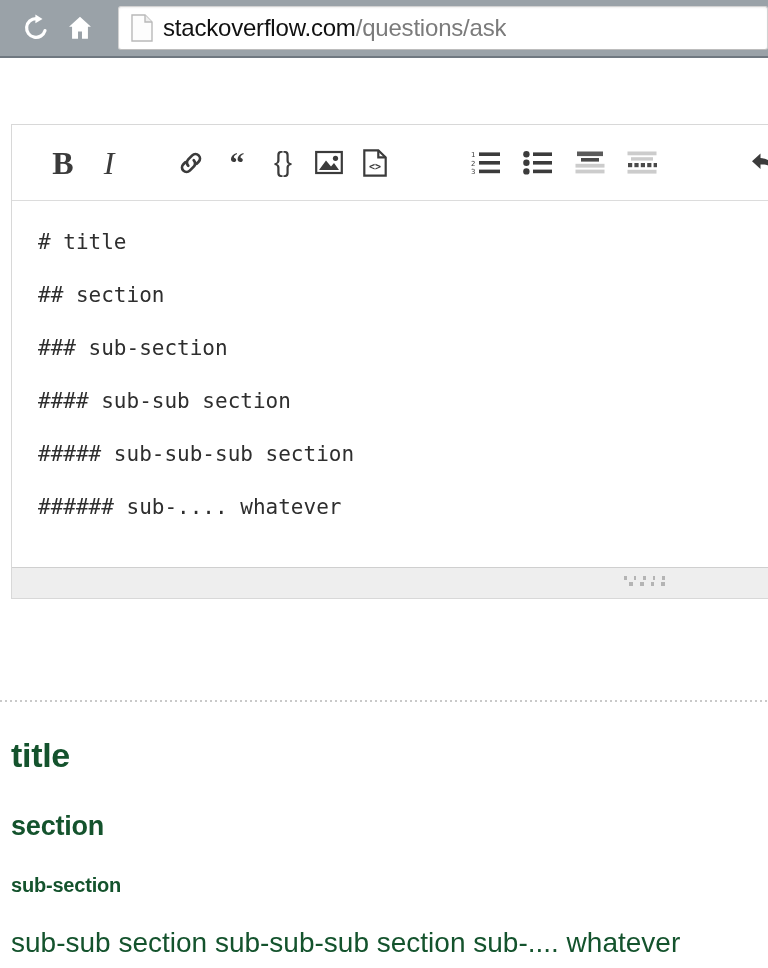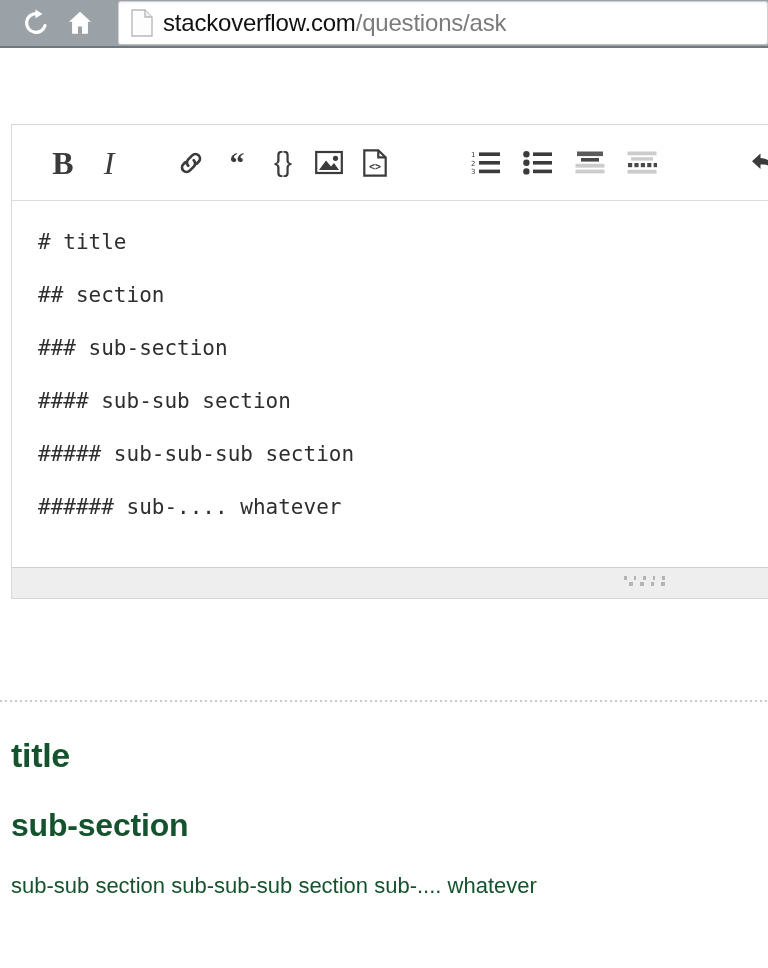--- a/index.html
+++ b/index.html
@@ -13,21 +13,21 @@
     overflow: hidden;
     font-family: "Liberation Sans", sans-serif;
     -webkit-font-smoothing: antialiased;
   }
 
   
   .browser-bar {
     position: absolute;
     left: 0; top: 0;
     width: 768px;
-    height: 48px;
+    height: 58px;
     background: #9aa2a8;
     border-bottom: 2px solid #6f7880;
     box-sizing: border-box;
     display: flex;
     align-items: center;
   }
   .chrome-btn {
     width: 44px;
     height: 44px;
     display: flex;
@@ -165,28 +165,28 @@
     letter-spacing: -0.3px;
   }
   .preview h2 {
     font-size: 27px;
     font-weight: bold;
     margin: 36px 0 0 0;
     line-height: 1.15;
     letter-spacing: -0.2px;
   }
   .preview h3 {
-    font-size: 32px;
+    font-size: 20px;
     font-weight: bold;
     margin: 32px 0 0 0;
     line-height: 1.15;
     letter-spacing: -0.2px;
   }
   .preview p {
-    font-size: 22px;
+    font-size: 28px;
     margin: 28px 0 0 0;
     line-height: 1.25;
   }
 </style>
 </head>
 <body>
 
 <div class="browser-bar">
   <div class="chrome-btn">
     <svg width="30" height="30" viewBox="0 0 24 24">
@@ -334,15 +334,16 @@
         <span class="grip-dot"></span>
       </div>
     </div>
   </div>
 </div>
 
 <div class="dotted-divider"></div>
 
 <div class="preview">
   <h1>title</h1>
+  <h2>section</h2>
   <h3>sub-section</h3>
   <p>sub-sub section sub-sub-sub section sub-.... whatever</p>
 </div>
 
 </body></html>

